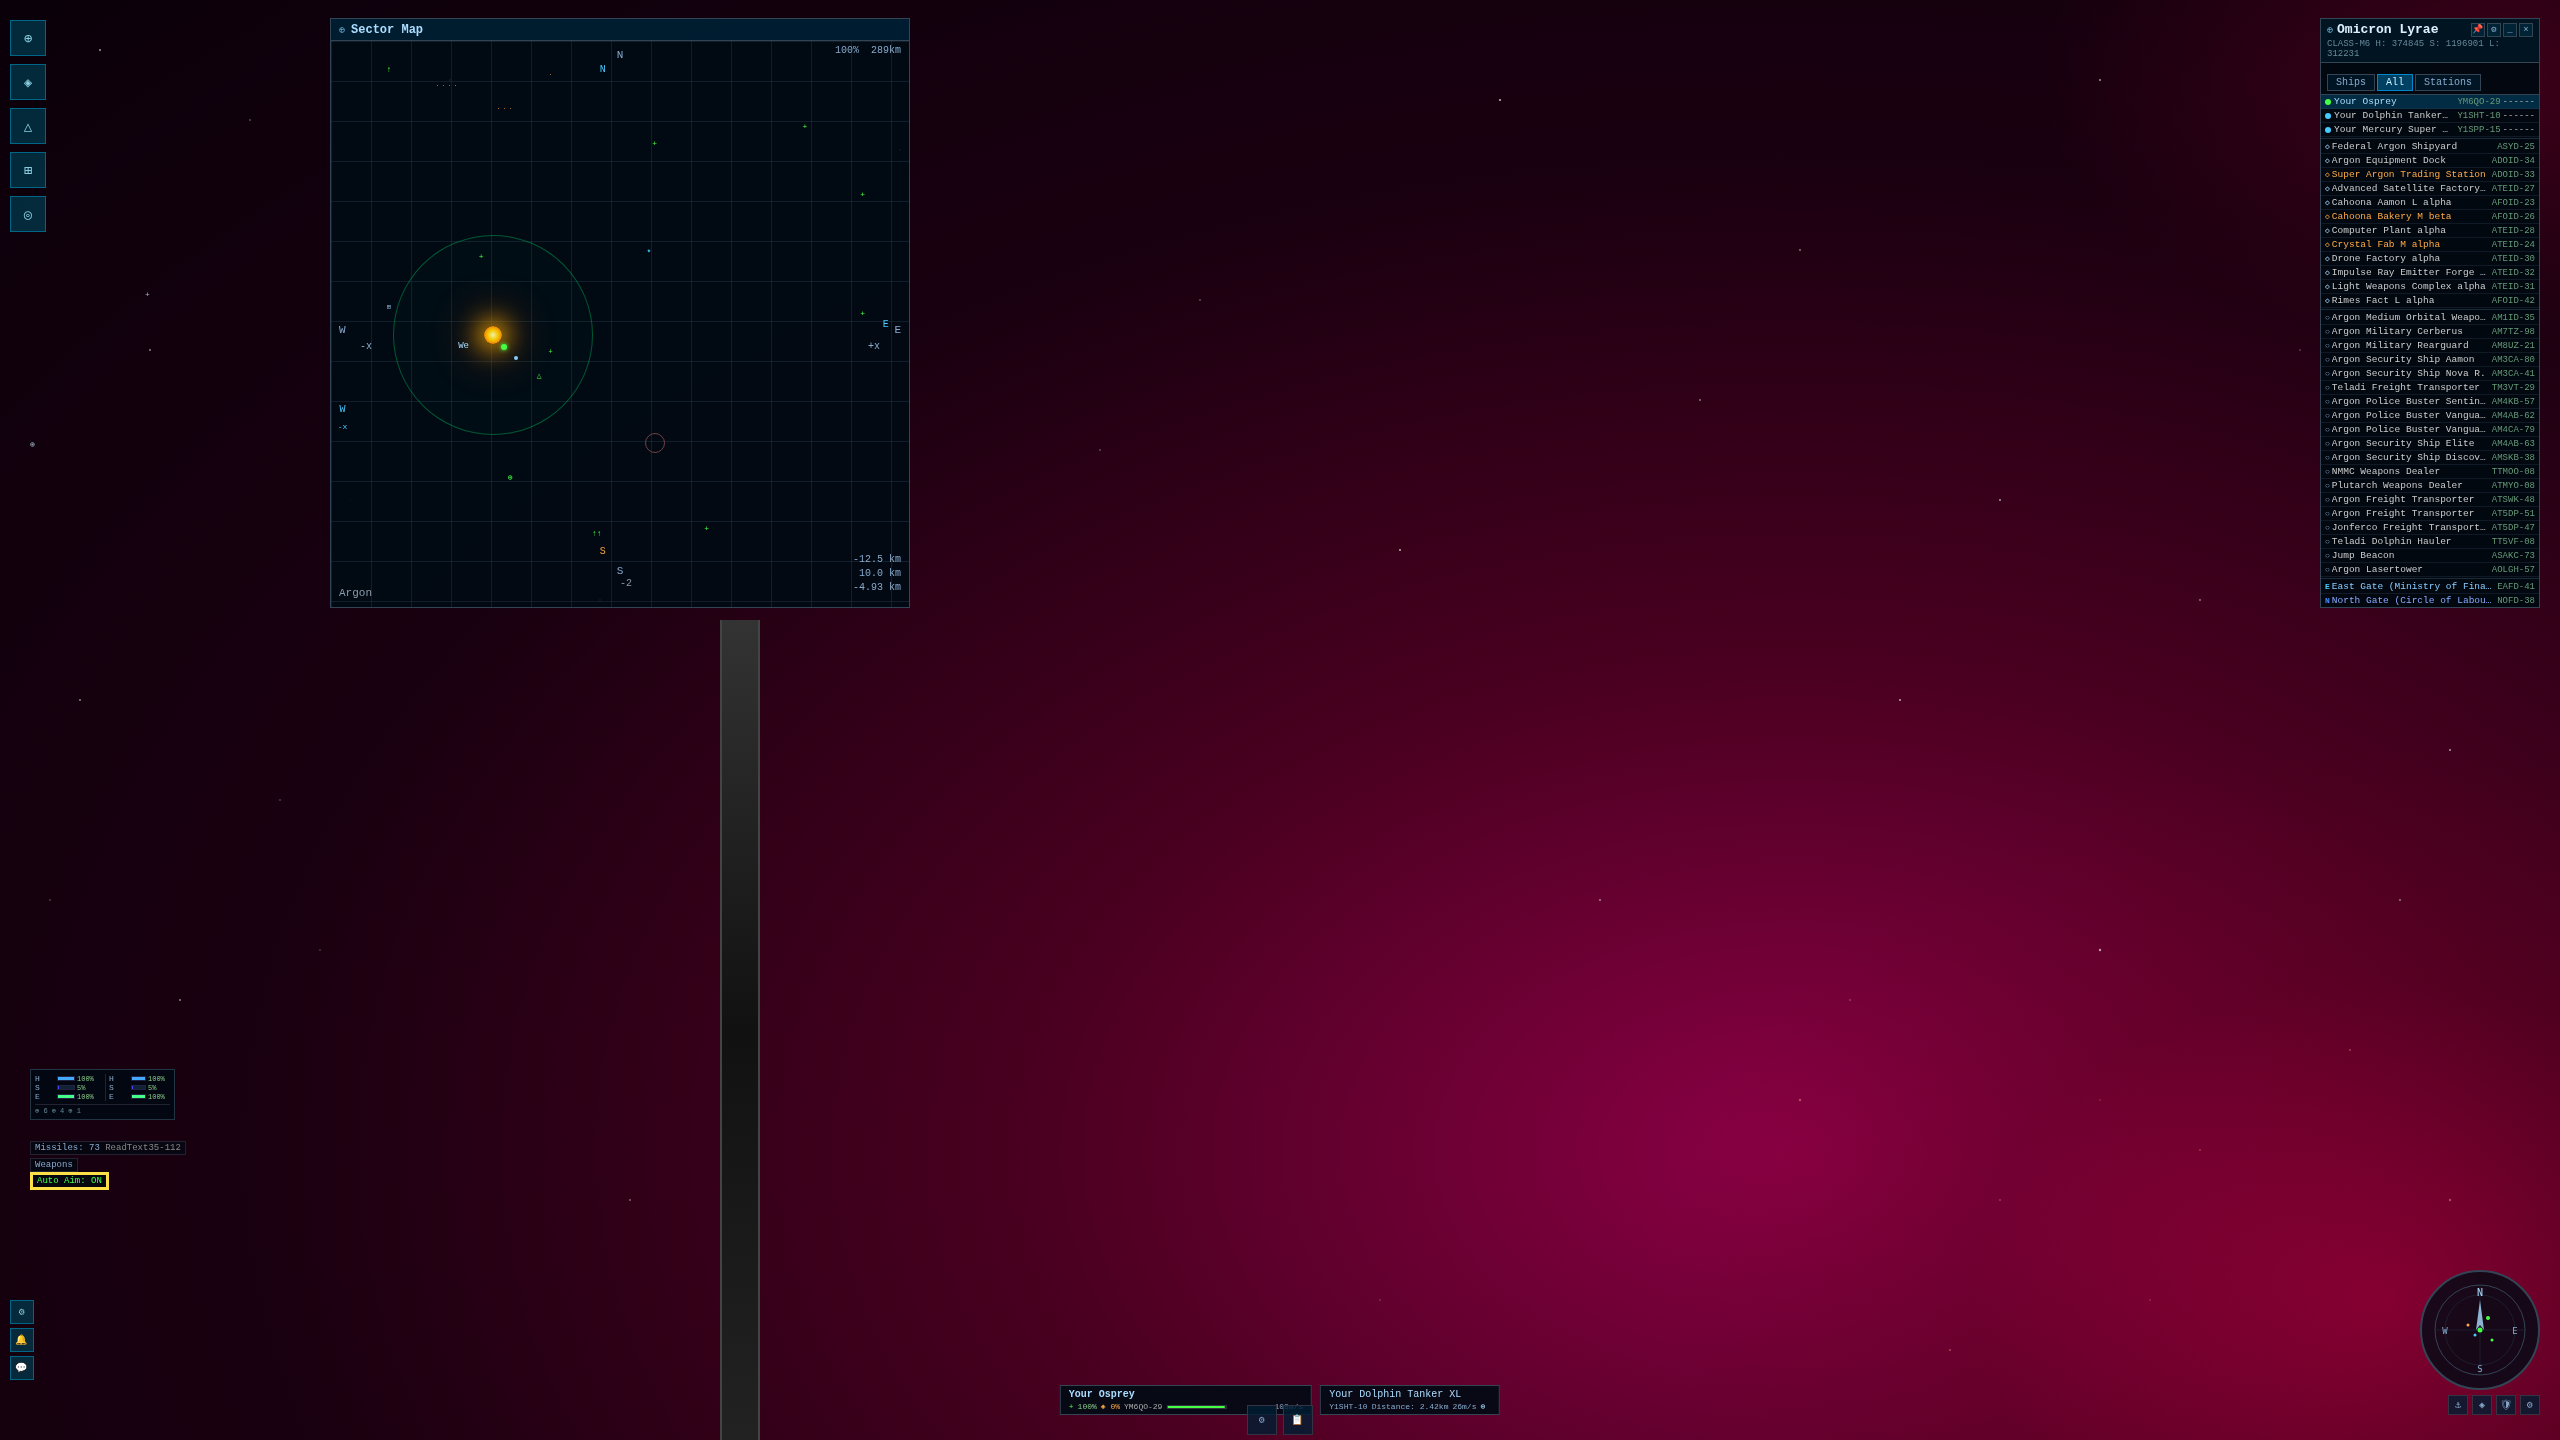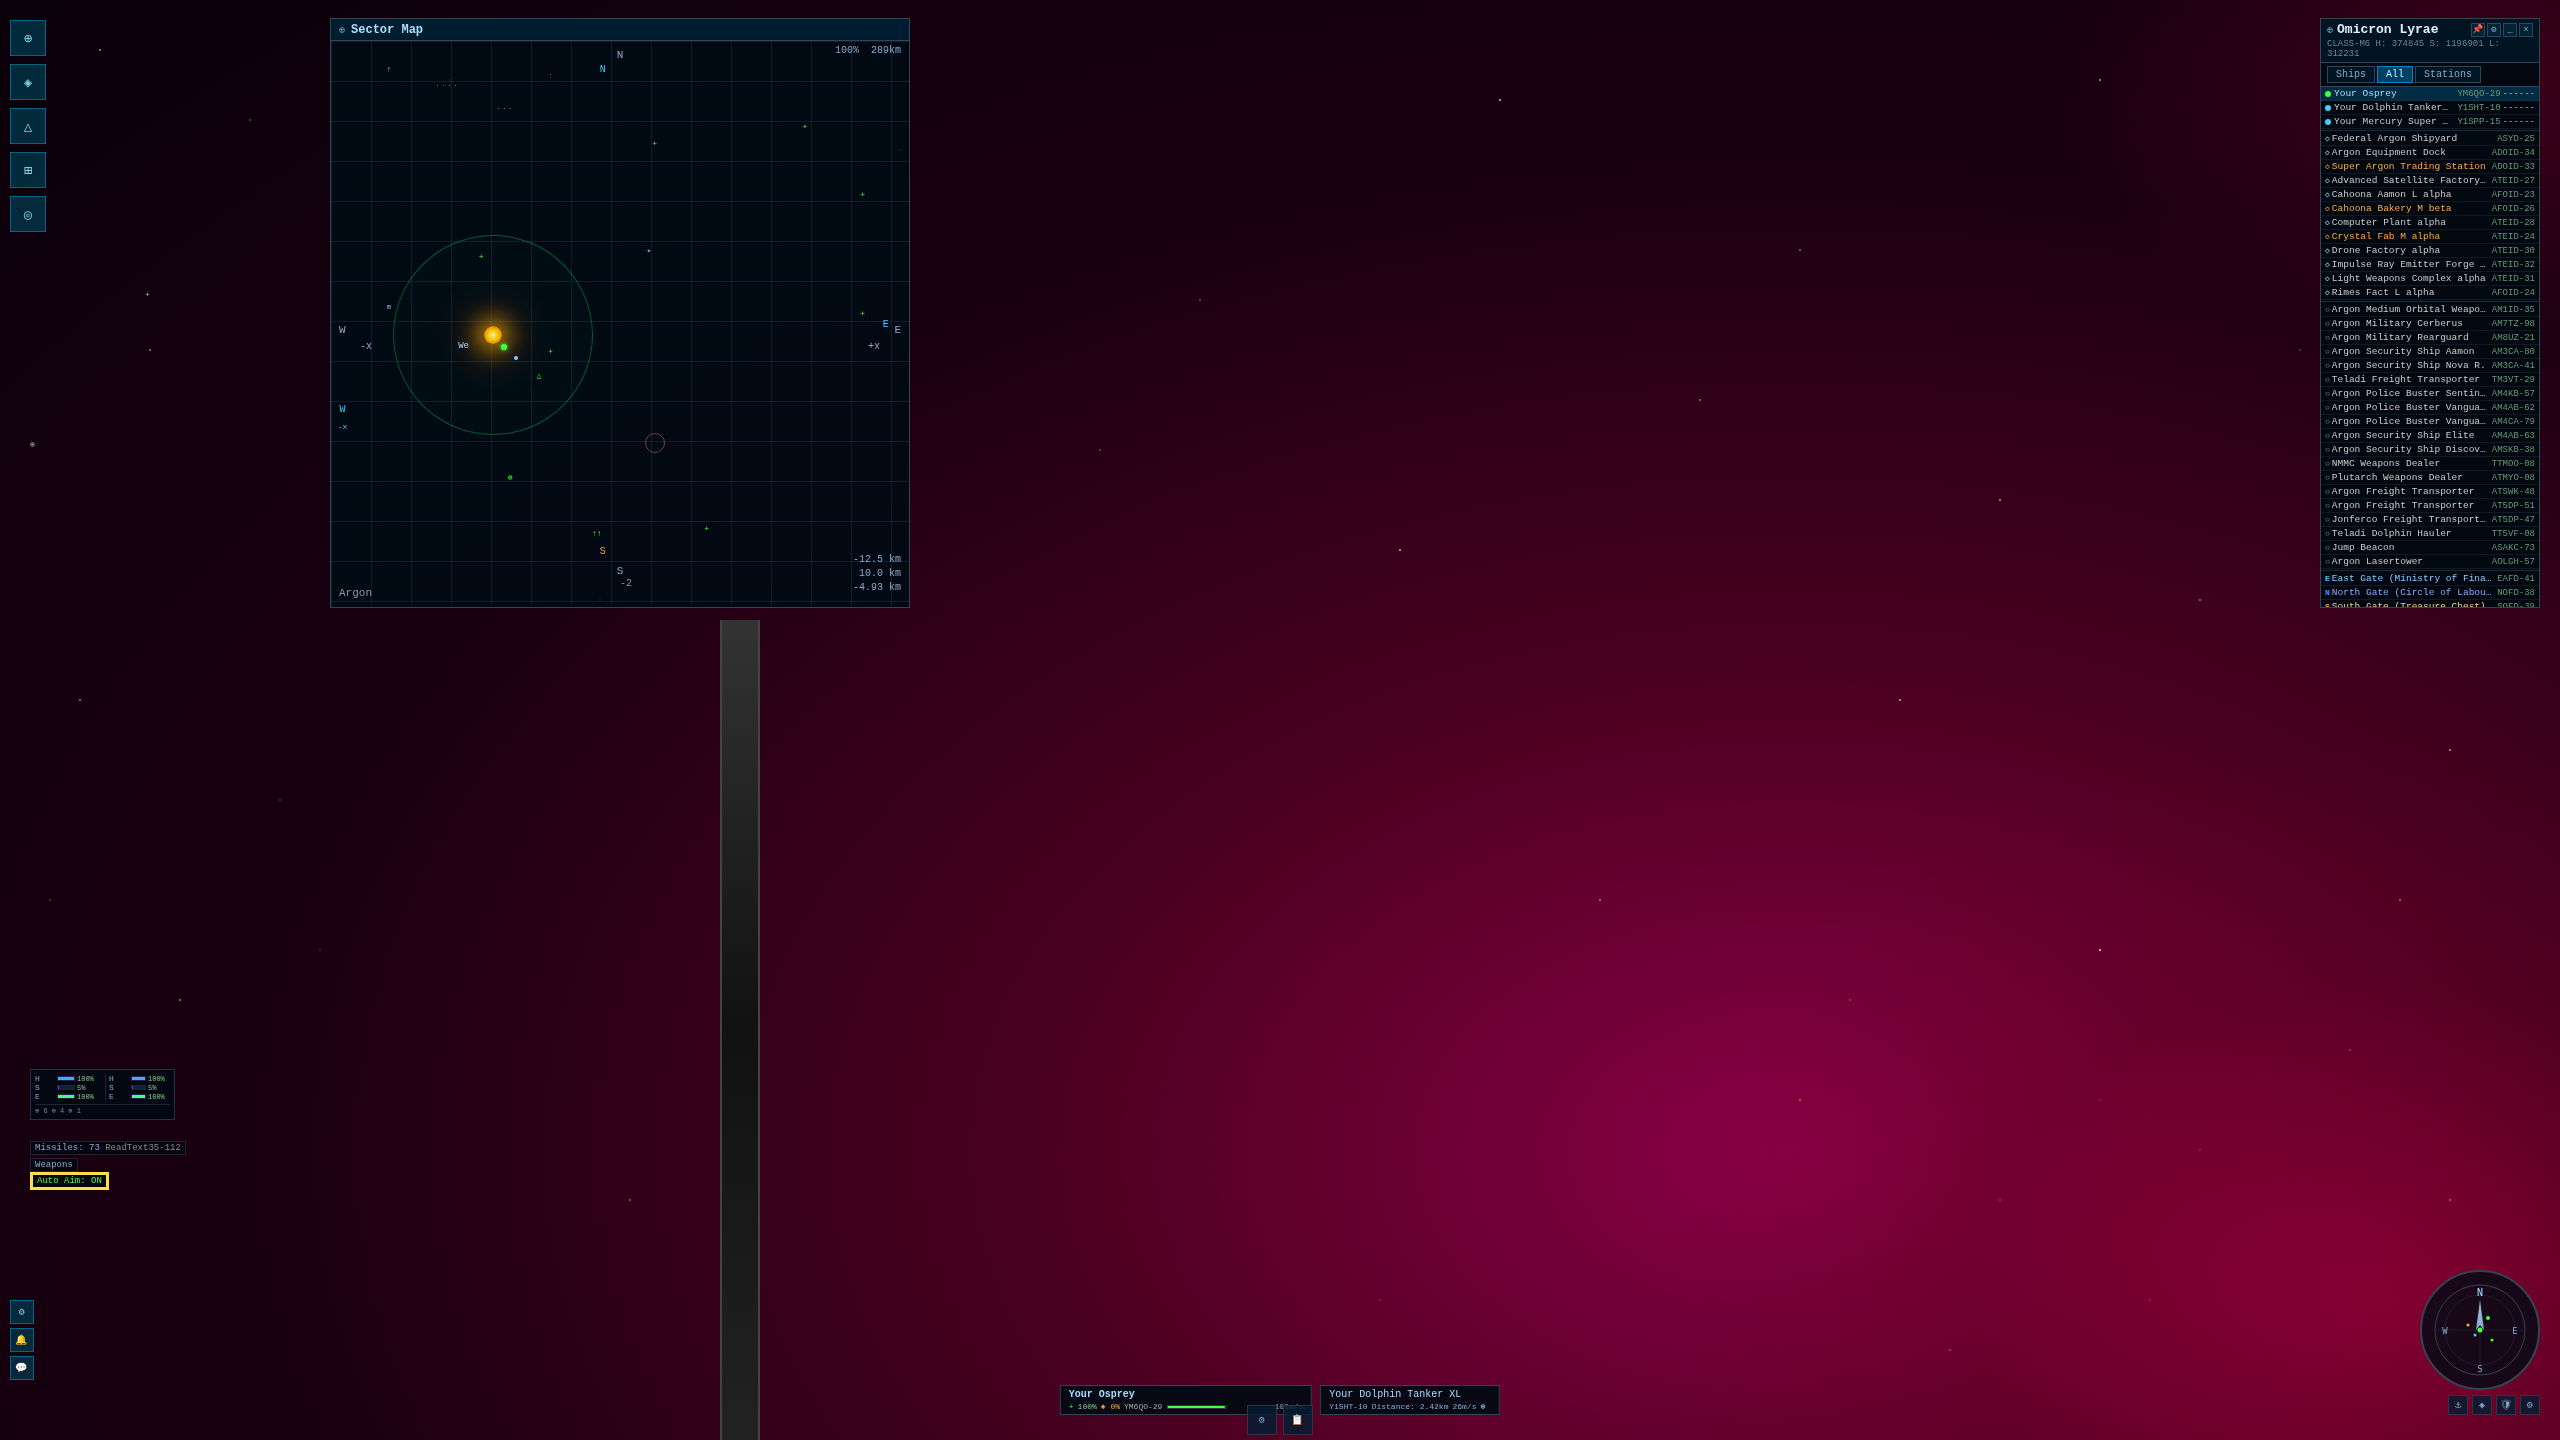--- a/index.html
+++ b/index.html
@@ -224,20 +224,21 @@
       border-bottom: 1px solid #334455;
     }
 
     .panel-tab {
       padding: 2px 8px;
       font-size: 10px;
       color: #88aacc;
       background: rgba(0,30,50,0.6);
       border: 1px solid #334455;
       cursor: pointer;
+      margin-top: 8px;
     }
 
     .panel-tab.active {
       background: rgba(0,80,120,0.8);
       color: #cceeff;
       border-color: #0088cc;
     }
 
     .panel-list {
       flex: 1;
@@ -740,21 +741,21 @@
       <span class="list-item-id">ATEID-32</span>
     </div>
     <div class="list-item">
       <span class="list-item-icon" style="color:#aaddff;">◇</span>
       <span class="list-item-name">Light Weapons Complex alpha</span>
       <span class="list-item-id">ATEID-31</span>
     </div>
     <div class="list-item">
       <span class="list-item-icon" style="color:#aaddff;">◇</span>
       <span class="list-item-name">Rimes Fact L alpha</span>
-      <span class="list-item-id">AFOID-24</span>
+      <span class="list-item-id">AFOID-42</span>
     </div>
 
     <div class="list-section-divider"></div>
 
     <div class="list-item">
       <span class="list-item-icon" style="color:#88aacc;">○</span>
       <span class="list-item-name">Argon Medium Orbital Weapons Pl...</span>
       <span class="list-item-id">AM1ID-35</span>
     </div>
     <div class="list-item">

